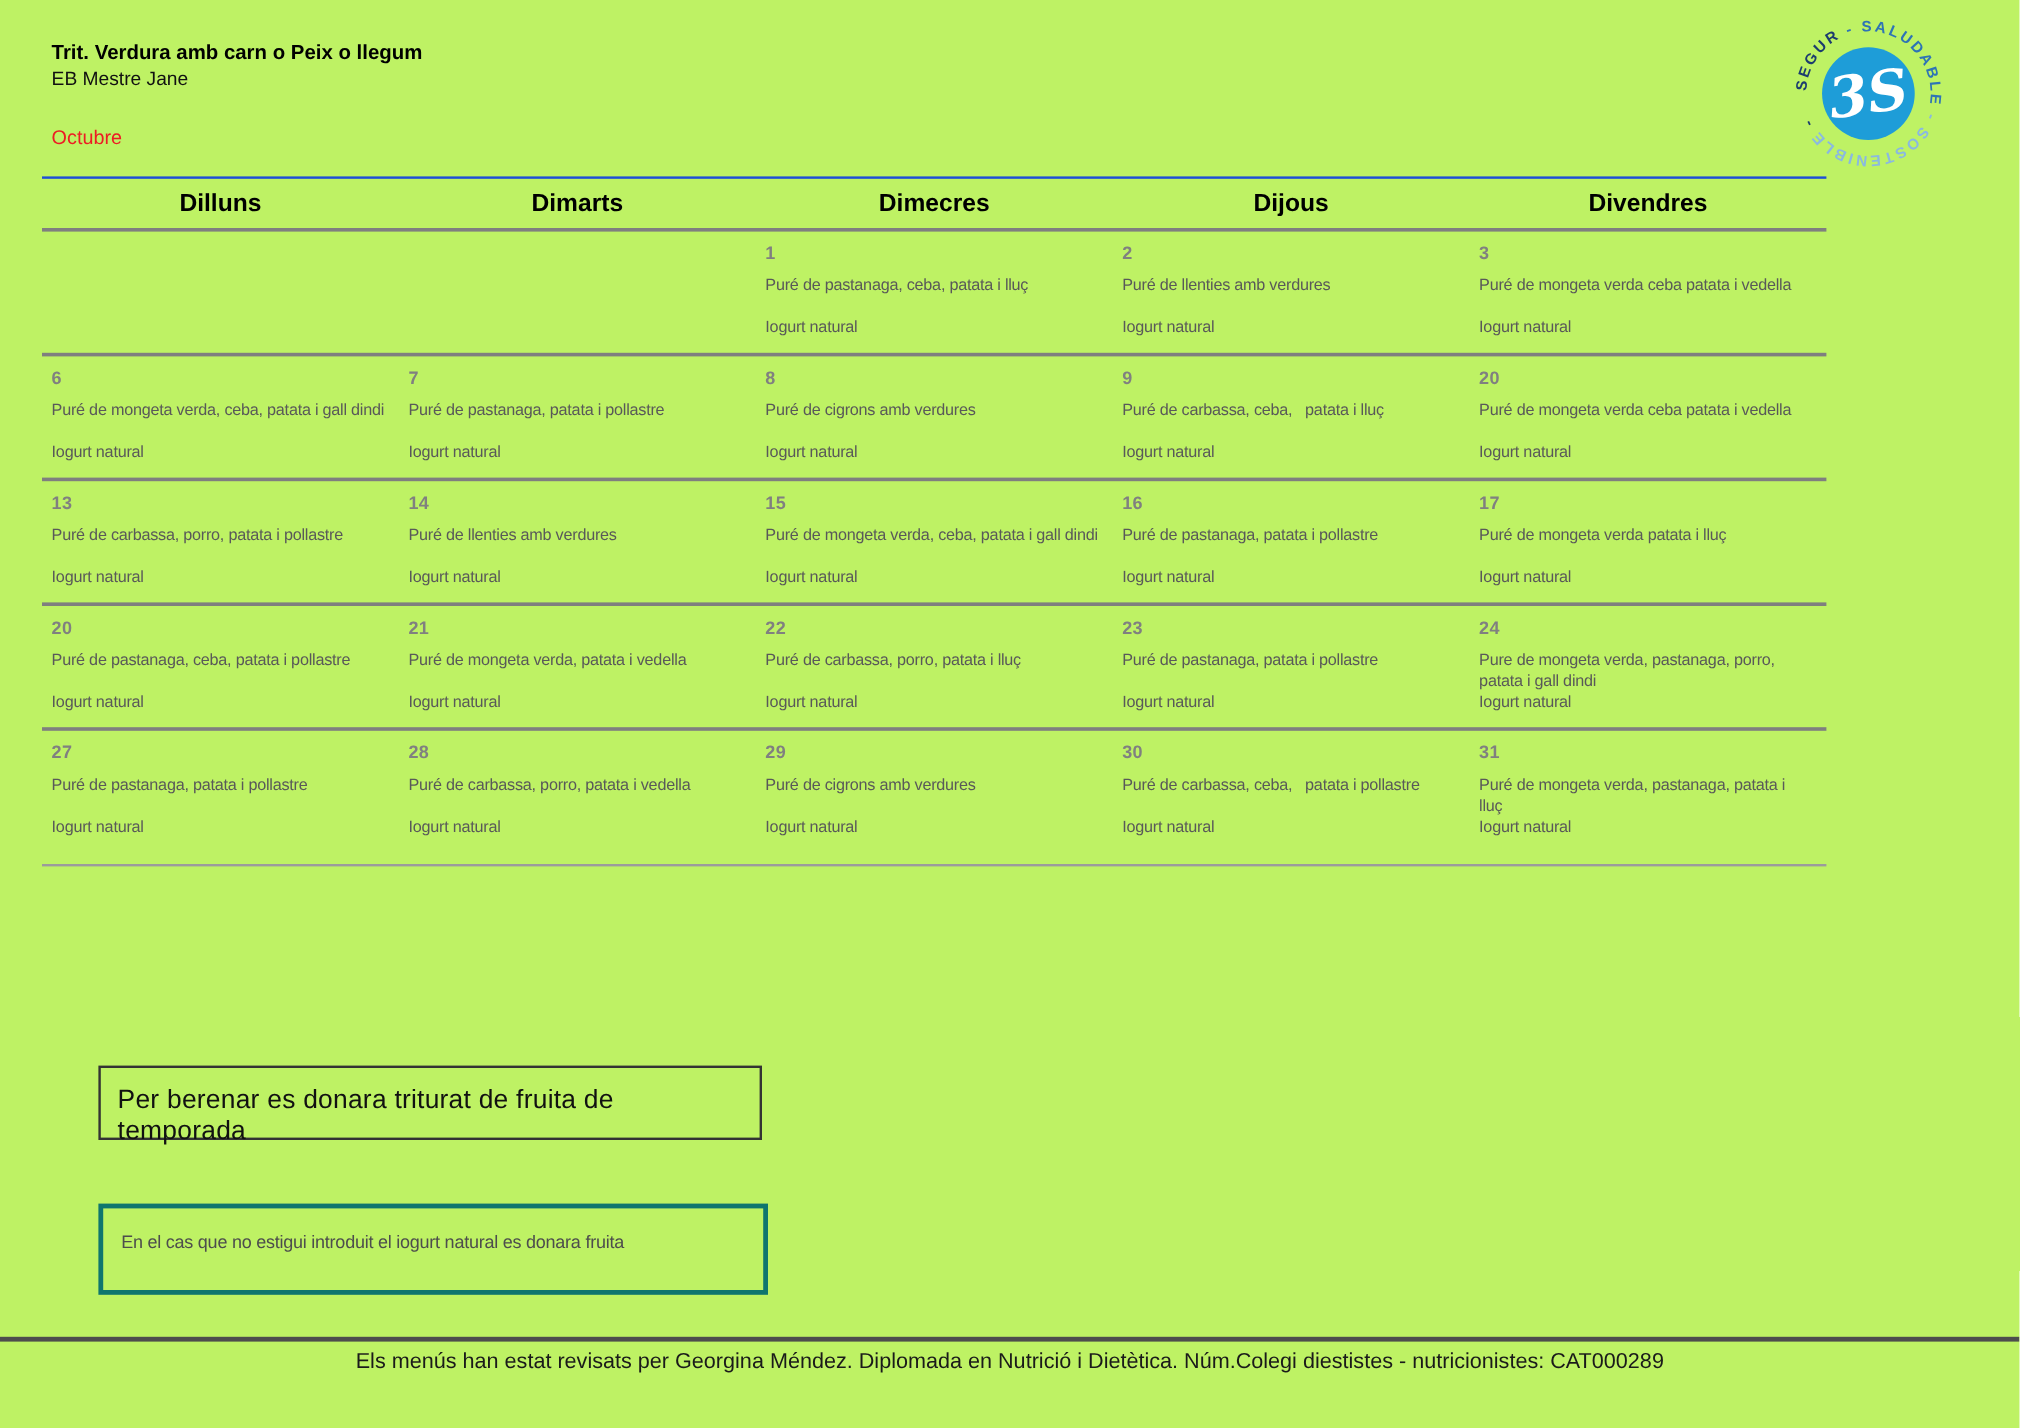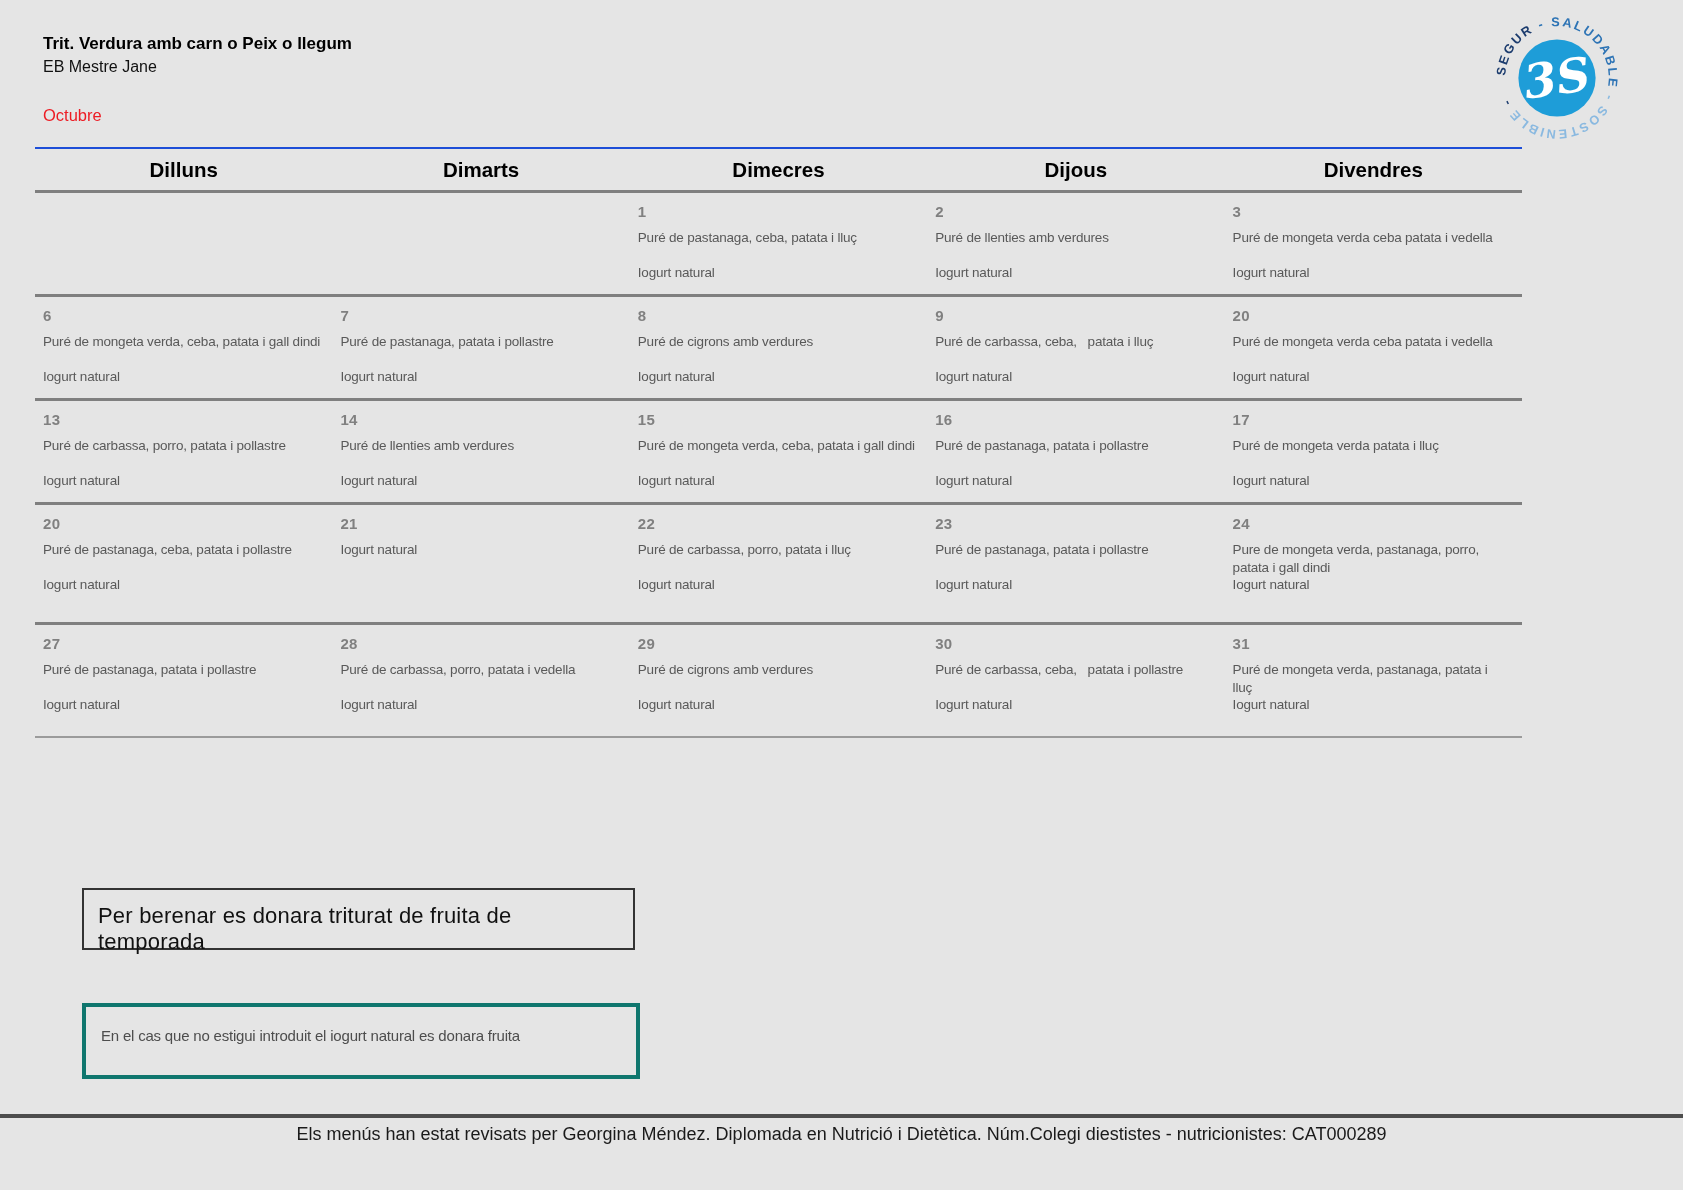--- a/index.html
+++ b/index.html
@@ -2,21 +2,21 @@
 <html><head>
 <meta charset="utf-8">
 <style>
   * { margin: 0; padding: 0; box-sizing: border-box; }
   html,body { background: #ffffff; }
   body { font-family: "Liberation Sans", sans-serif; }
   .page {
     position: relative;
     width: 1683px;
     height: 1190px;
-    background: #e5e5e5;
+    background: #bef264;
     overflow: hidden;
     padding-left: 44px;
   }
 
   
   .doc-title {
     position: absolute; left: 43px; top: 34px;
     font-size: 17px; font-weight: bold; color: #000;
   }
   .doc-subtitle {
@@ -41,21 +41,21 @@
     border-bottom: 3px solid #7f7f7f;
   }
   .cal-head .day-name {
     text-align: center; font-size: 20.5px; font-weight: bold; color: #000;
   }
   .cal-row {
     display: grid; grid-template-columns: repeat(5, 1fr);
     min-height: 95px;
   }
   .cal-row + .cal-row { border-top: 3px solid #7f7f7f; }
-  .cal-row:last-child { min-height: 114px; margin-top: 16px; }
+  .cal-row:last-child { min-height: 114px; }
   .cal-cell {
     padding: 10px 12px 13px 8px;
     display: flex; flex-direction: column;
   }
   .day-num {
     font-size: 15px; font-weight: bold; color: #808080;
     margin-bottom: 9px; letter-spacing: 0.3px;
   }
   .menu {
     font-size: 13.5px; color: #595959; line-height: 17.5px;
@@ -205,20 +205,21 @@
           </div>
         </div>
         <div class="cal-row">
           <div class="cal-cell">
             <div class="day-num">20</div>
             <div class="menu">Puré de pastanaga, ceba, patata i pollastre</div>
             <div class="dessert">Iogurt natural</div>
           </div>
           <div class="cal-cell">
             <div class="day-num">21</div>
+            <div class="menu">Puré de mongeta verda, patata i vedella</div>
             <div class="dessert">Iogurt natural</div>
           </div>
           <div class="cal-cell">
             <div class="day-num">22</div>
             <div class="menu">Puré de carbassa, porro, patata i lluç</div>
             <div class="dessert">Iogurt natural</div>
           </div>
           <div class="cal-cell">
             <div class="day-num">23</div>
             <div class="menu">Puré de pastanaga, patata i pollastre</div>

